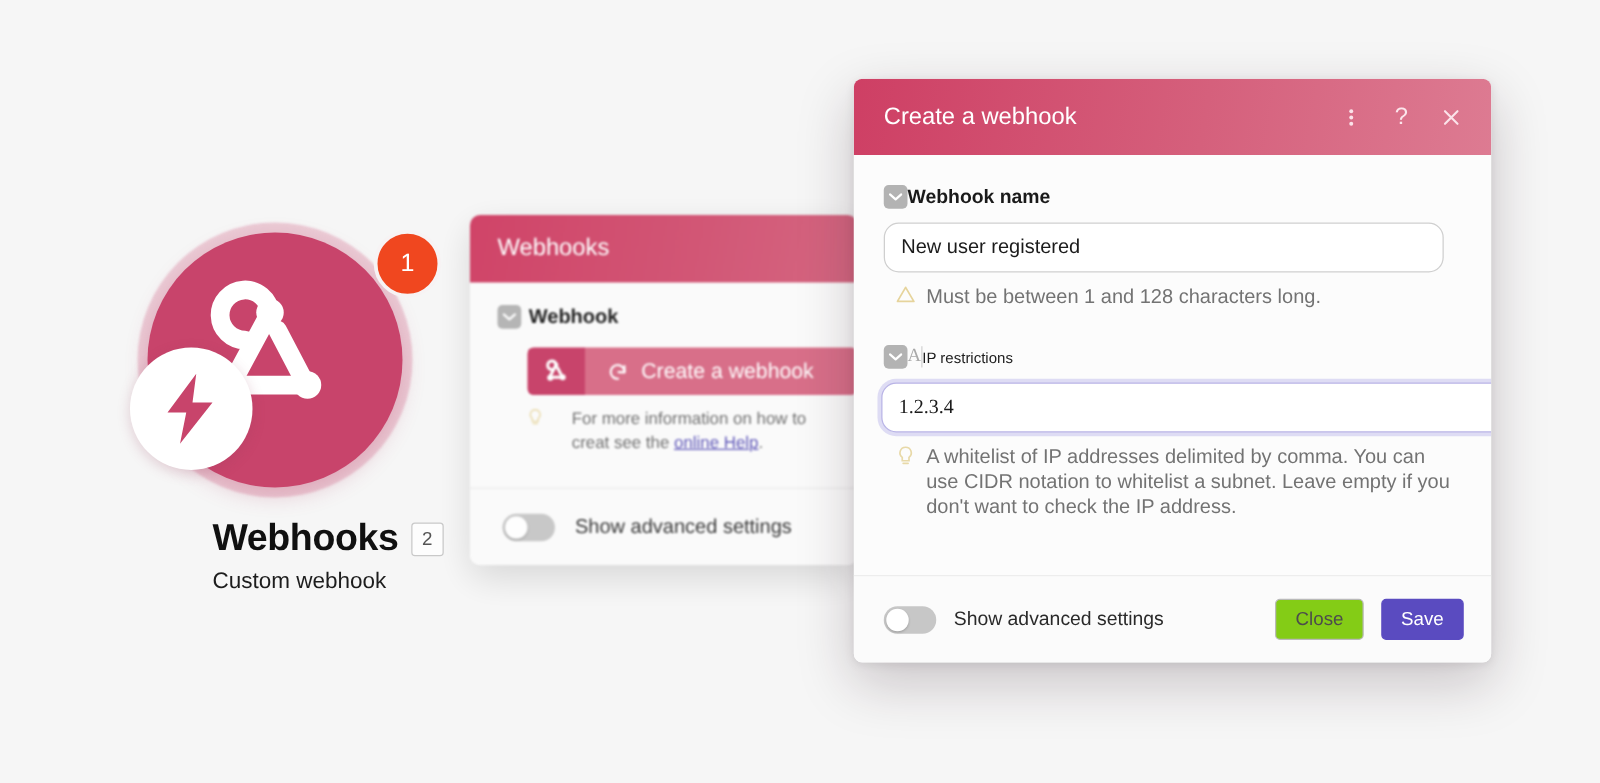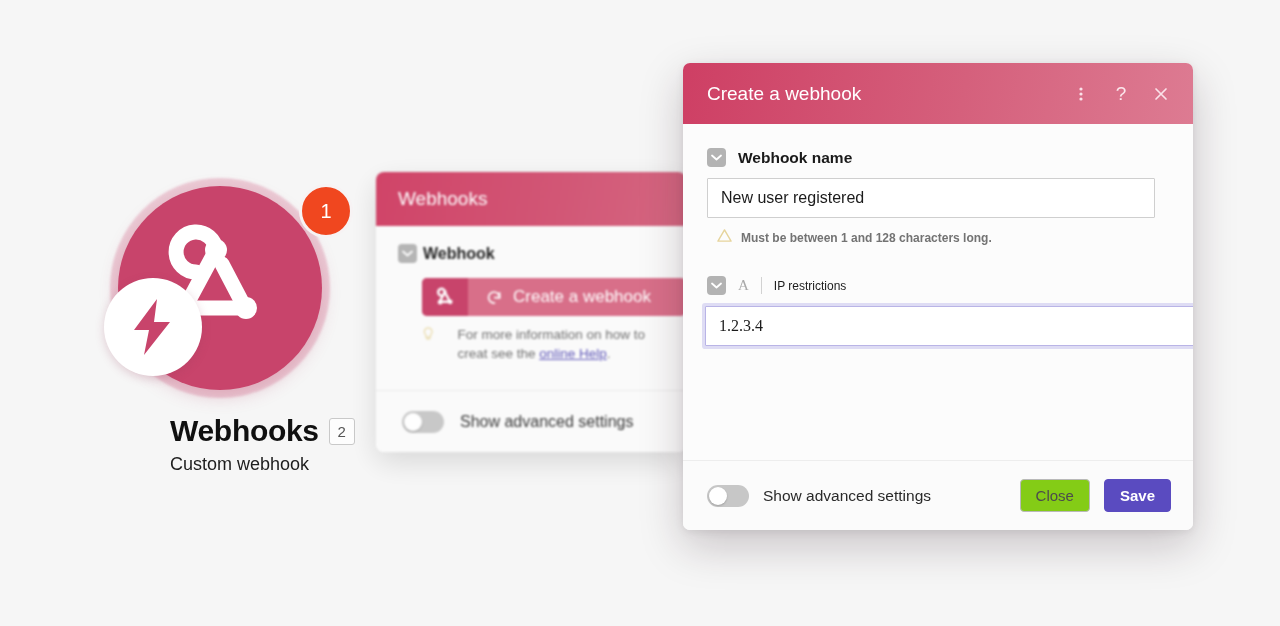--- a/index.html
+++ b/index.html
@@ -130,57 +130,57 @@
   }
   .dlg-title { color: #fff; font-size: 19px; flex: 1; }
   .dlg-icons { display: flex; align-items: center; gap: 12px; }
   .dlg-icon-btn {
     width: 28px; height: 28px; display: flex; align-items: center; justify-content: center;
     color: #fce6ec; cursor: pointer;
   }
 
   .dlg-body { flex: 1; padding: 24px 24px 0 24px; overflow: hidden; }
 
-  .field-label-row { display: flex; align-items: center; gap: 12px; }
+  .field-label-row { display: flex; align-items: center; }
   .field-label { font-size: 15.5px; font-weight: bold; color: #1a1a1a; }
   .field-label-plain { font-size: 12px; color: #1d1d1d; }
   .type-a { font-size: 15px; color: #a9a9a9; font-family: "Liberation Serif", serif; }
   .vdiv { width: 1px; height: 17px; background: #d2d2d2; }
 
   .text-input {
     margin-top: 11px; width: 448px; height: 40px;
-    border: 1px solid #cfcfcf; border-radius: 1px; background: #fff;
+    border: 1px solid #cfcfcf; border-radius: 12px; background: #fff;
     display: flex; align-items: center; padding: 0 13px;
     font-size: 16px; color: #1b1b1b;
   }
   .text-input.focused {
     border: 1px solid #b9b4e6;
     box-shadow: 0 0 0 3px rgba(160,152,226,.32);
     width: 528px; margin-left: -2px; font-family: Liberation Serif, serif;
   }
 
   .hint-row { display: flex; gap: 9px; margin-top: 10px; padding-left: 10px; }
-  .hint-text { font-size: 12px; color: #737373; line-height: 20px; width: 428px; font-weight: bold; }
+  .hint-text { font-size: 16px; color: #737373; line-height: 20px; width: 428px; }
 
   .field-gap { height: 28px; }
 
   .dlg-footer {
     flex: none; height: 70px;
     border-top: 1px solid #ededed;
     background: #fbfbfb;
     display: flex; align-items: center; padding: 0 22px 0 24px; gap: 14px;
   }
   .footer-toggle-label { font-size: 15.5px; color: #2a2a2a; flex: 1; }
   .btn {
     height: 33px; padding: 0 15px; border-radius: 4px;
     display: flex; align-items: center; justify-content: center;
     font-size: 15px; cursor: pointer;
   }
   .btn-close { border: 1px solid #b9b9b9; background: #84cc16; color: #4c4c4c; }
-  .btn-save { background: #5a4bc0; color: #fff; border: 1px solid #5a4bc0; font-weight: bold; }
+  .btn-save { background: #5a4bc0; color: #fff; border: 1px solid #5a4bc0; }
 </style>
 </head>
 <body>
 
 <div id="stage">
 
   <div class="logo-block">
     <div class="logo-wrap">
       <div class="logo-halo"></div>
       <div class="logo-circle"></div>
@@ -321,20 +321,27 @@
         <span class="chk">
           <svg width="11" height="7" viewBox="0 0 11 7">
               <path d="M1 1.5 L5.5 5.5 L10 1.5" fill="none" stroke="#fff" stroke-width="1.8" stroke-linecap="round" stroke-linejoin="round"></path>
             </svg>
         </span>
         <span class="type-a">A</span>
         <span class="vdiv"></span>
         <span class="field-label-plain">IP restrictions</span>
       </div>
       <div class="text-input focused" title="IP restrictions">1.2.3.4</div>
+      <div class="hint-row">
+        <svg width="15" height="18" viewBox="0 0 16 20">
+          <path d="M8 2 A5 5 0 0 1 11 11 L11 14 L5 14 L5 11 A5 5 0 0 1 8 2 Z" fill="none" stroke="#e8d9a8" stroke-width="1.5"></path>
+          <path d="M5.8 16.3 H10.2" stroke="#e8d9a8" stroke-width="1.5" stroke-linecap="round"></path>
+        </svg>
+        <span class="hint-text">A whitelist of IP addresses delimited by comma. You can use CIDR notation to whitelist a subnet. Leave empty if you don't want to check the IP address.</span>
+      </div>
 
     </div>
 
     <div class="dlg-footer">
       <div class="toggle">
         <div class="knob"></div>
       </div>
       <span class="footer-toggle-label">Show advanced settings</span>
       <div class="btn btn-close">Close</div>
       <div class="btn btn-save">Save</div>

